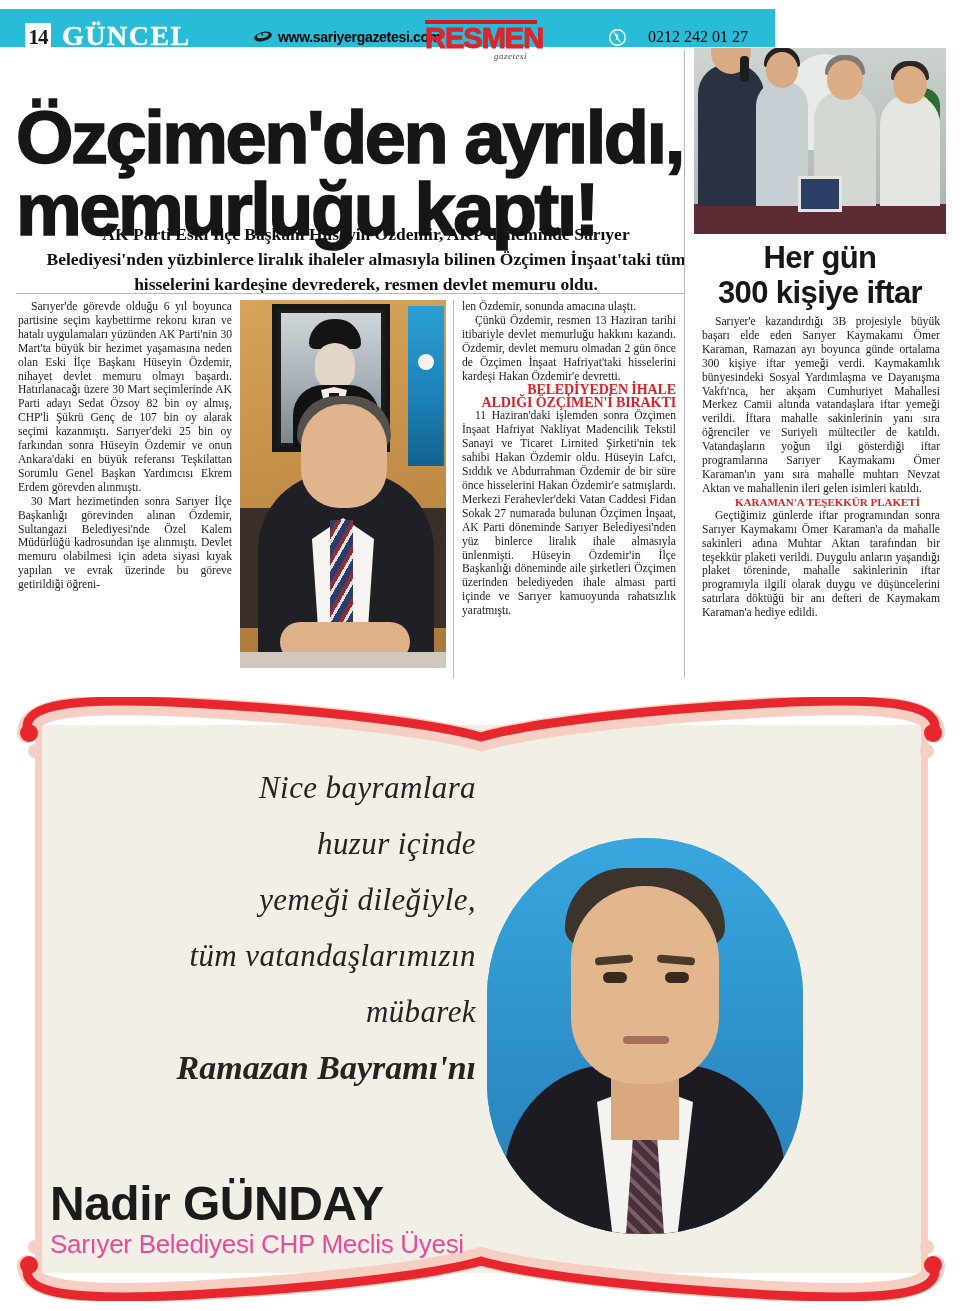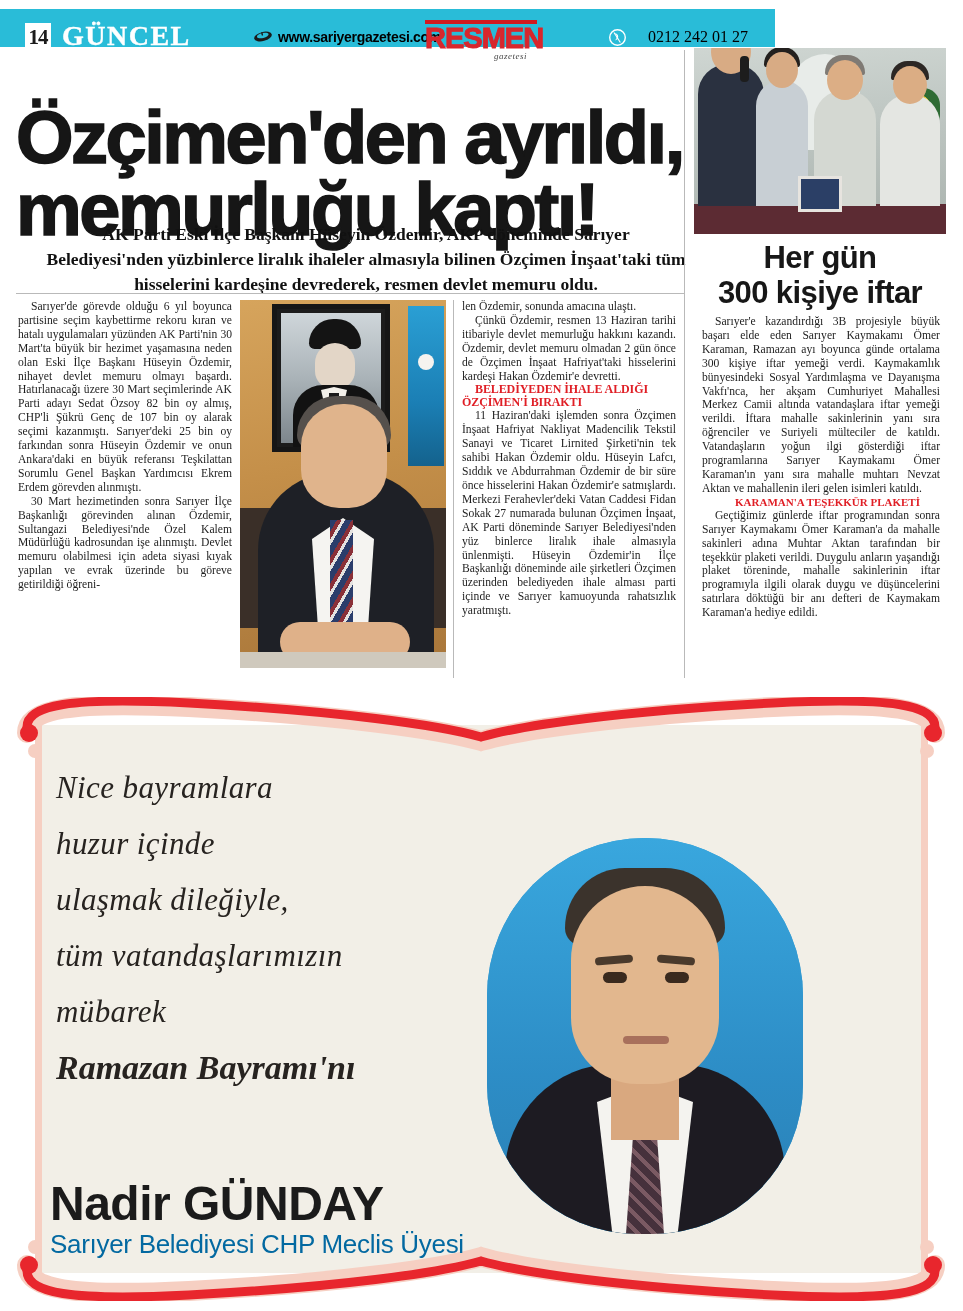--- a/index.html
+++ b/index.html
@@ -98,22 +98,22 @@
     font-family:"Liberation Serif", serif;
     font-size:11.6px;line-height:13.9px;
     color:#1d1d1d;text-align:justify;
     text-justify:inter-word;
     hyphens:auto;
   }
   .col p{margin:0;text-indent:13px;}
   .col p.noind{text-indent:0;}
   .subhead{
     color:#e01f26;font-family:"Liberation Serif", serif;
-    font-weight:bold;font-size:12px;line-height:13px;
-    text-align:left;margin:9px 0 1px 0;text-indent:0;
+    font-weight:bold;font-size:14px;line-height:13px;
+    text-align:right;margin:9px 0 1px 0;text-indent:0;
     letter-spacing:-0.1px;
   }
 
   .col-1{left:18px;top:300px;width:214px;}
   .col-2{left:462px;top:300px;width:214px;}
 
   
   .photo-main{
     position:absolute;left:240px;top:300px;width:206px;height:368px;
     overflow:hidden;background:#c89a55;
@@ -212,21 +212,21 @@
     background:#f2efe7;
     border-left:7px solid #f6cfc2;
     border-right:7px solid #f6cfc2;
     box-sizing:border-box;
   }
   .ad-curve{position:absolute;left:0;width:945px;height:66px;}
   .ad-curve.top{top:0;}
   .ad-curve.bottom{bottom:0;}
   .ad-text{
     position:absolute;left:56px;top:760px;width:420px;
-    text-align:left;
+    text-align:right;
     font-family:"Liberation Serif", serif;
     font-style:italic;
     font-size:31px;line-height:56px;
     color:#272320;
     letter-spacing:0.4px;
   }
   .ad-text .big{
     display:block;font-weight:bold;font-size:34px;letter-spacing:0;
   }
   .ad-photo{
@@ -266,21 +266,21 @@
   .ad-name{
     position:absolute;left:50px;top:1183px;
     font-family:"Liberation Sans", sans-serif;
     font-weight:bold;font-size:48px;line-height:42px;
     color:#1b1b1b;letter-spacing:-0.5px;text-align:center;
   }
   .ad-role{
     position:absolute;left:50px;top:1228px;
     font-family:"Liberation Sans", sans-serif;
     font-size:26px;line-height:32px;
-    color:#0369a1;letter-spacing:-0.3px;
+    color:#ec4899;letter-spacing:-0.3px;
   }
 </style>
 </head>
 <body>
 
 <div class="masthead">
   <div class="page-num">14</div>
   <div class="section-name">GÜNCEL</div>
 
   <svg class="mouse-icon" viewBox="0 0 40 28">
@@ -406,21 +406,21 @@
     <circle cx="20" cy="30" r="9" fill="#e8262d"></circle>
     <circle cx="924" cy="30" r="9" fill="#e8262d"></circle>
     <circle cx="26" cy="12" r="7" fill="#f6cfc2"></circle>
     <circle cx="918" cy="12" r="7" fill="#f6cfc2"></circle>
   </svg>
 </div>
 
 <div class="ad-text">
   <span>Nice bayramlara</span><br>
   <span>huzur içinde</span><br>
-  <span>ulaşmak dileğiyle,</span><br>
+  <span>yemeği dileğiyle,</span><br>
   <span>tüm vatandaşlarımızın</span><br>
   <span>mübarek</span><br>
   <span class="big"><span>Ramazan Bayramı</span><span>'nı</span></span>
 </div>
 
 <div class="ad-photo">
   <div class="ap-bg"></div>
   <div class="ap-suit"></div>
   <div class="ap-shirt"></div>
   <div class="ap-tie"></div>

